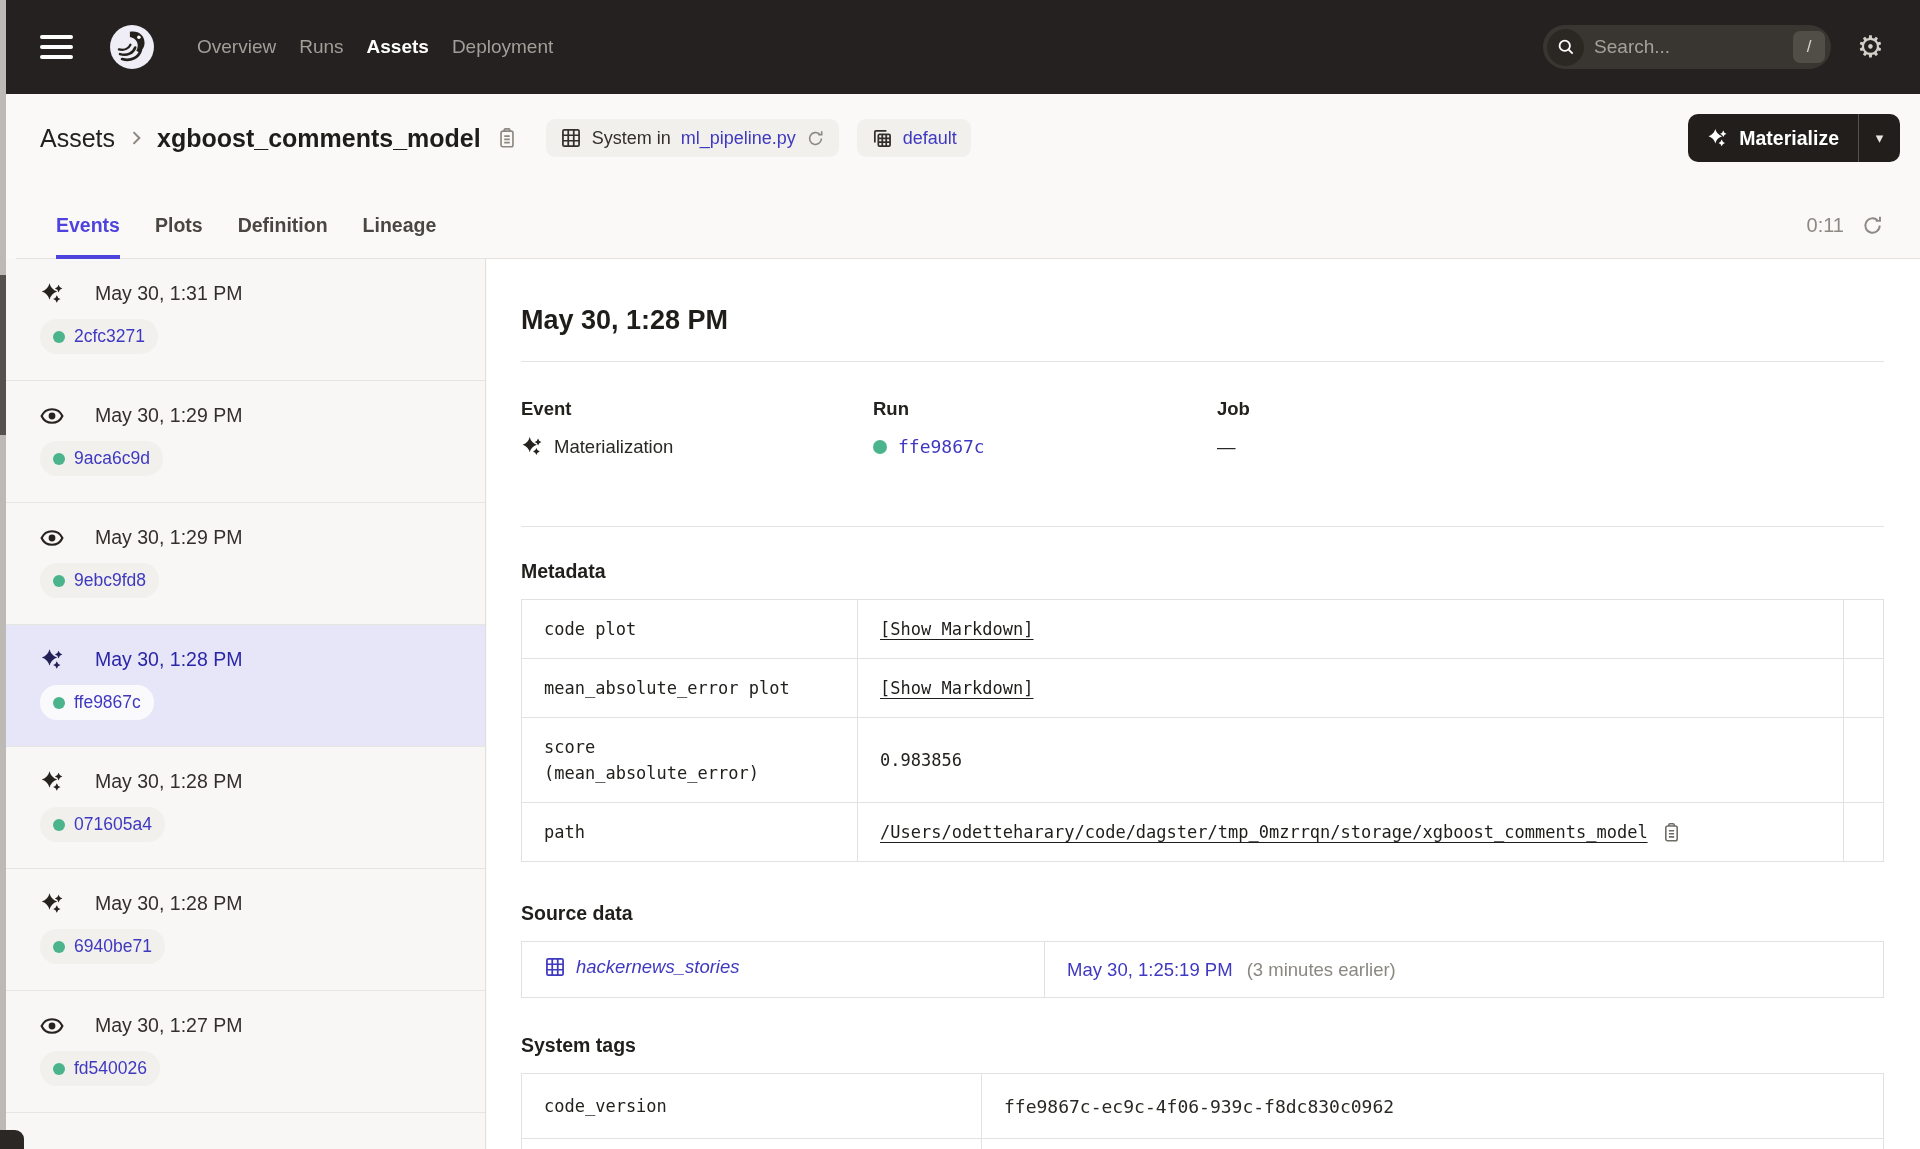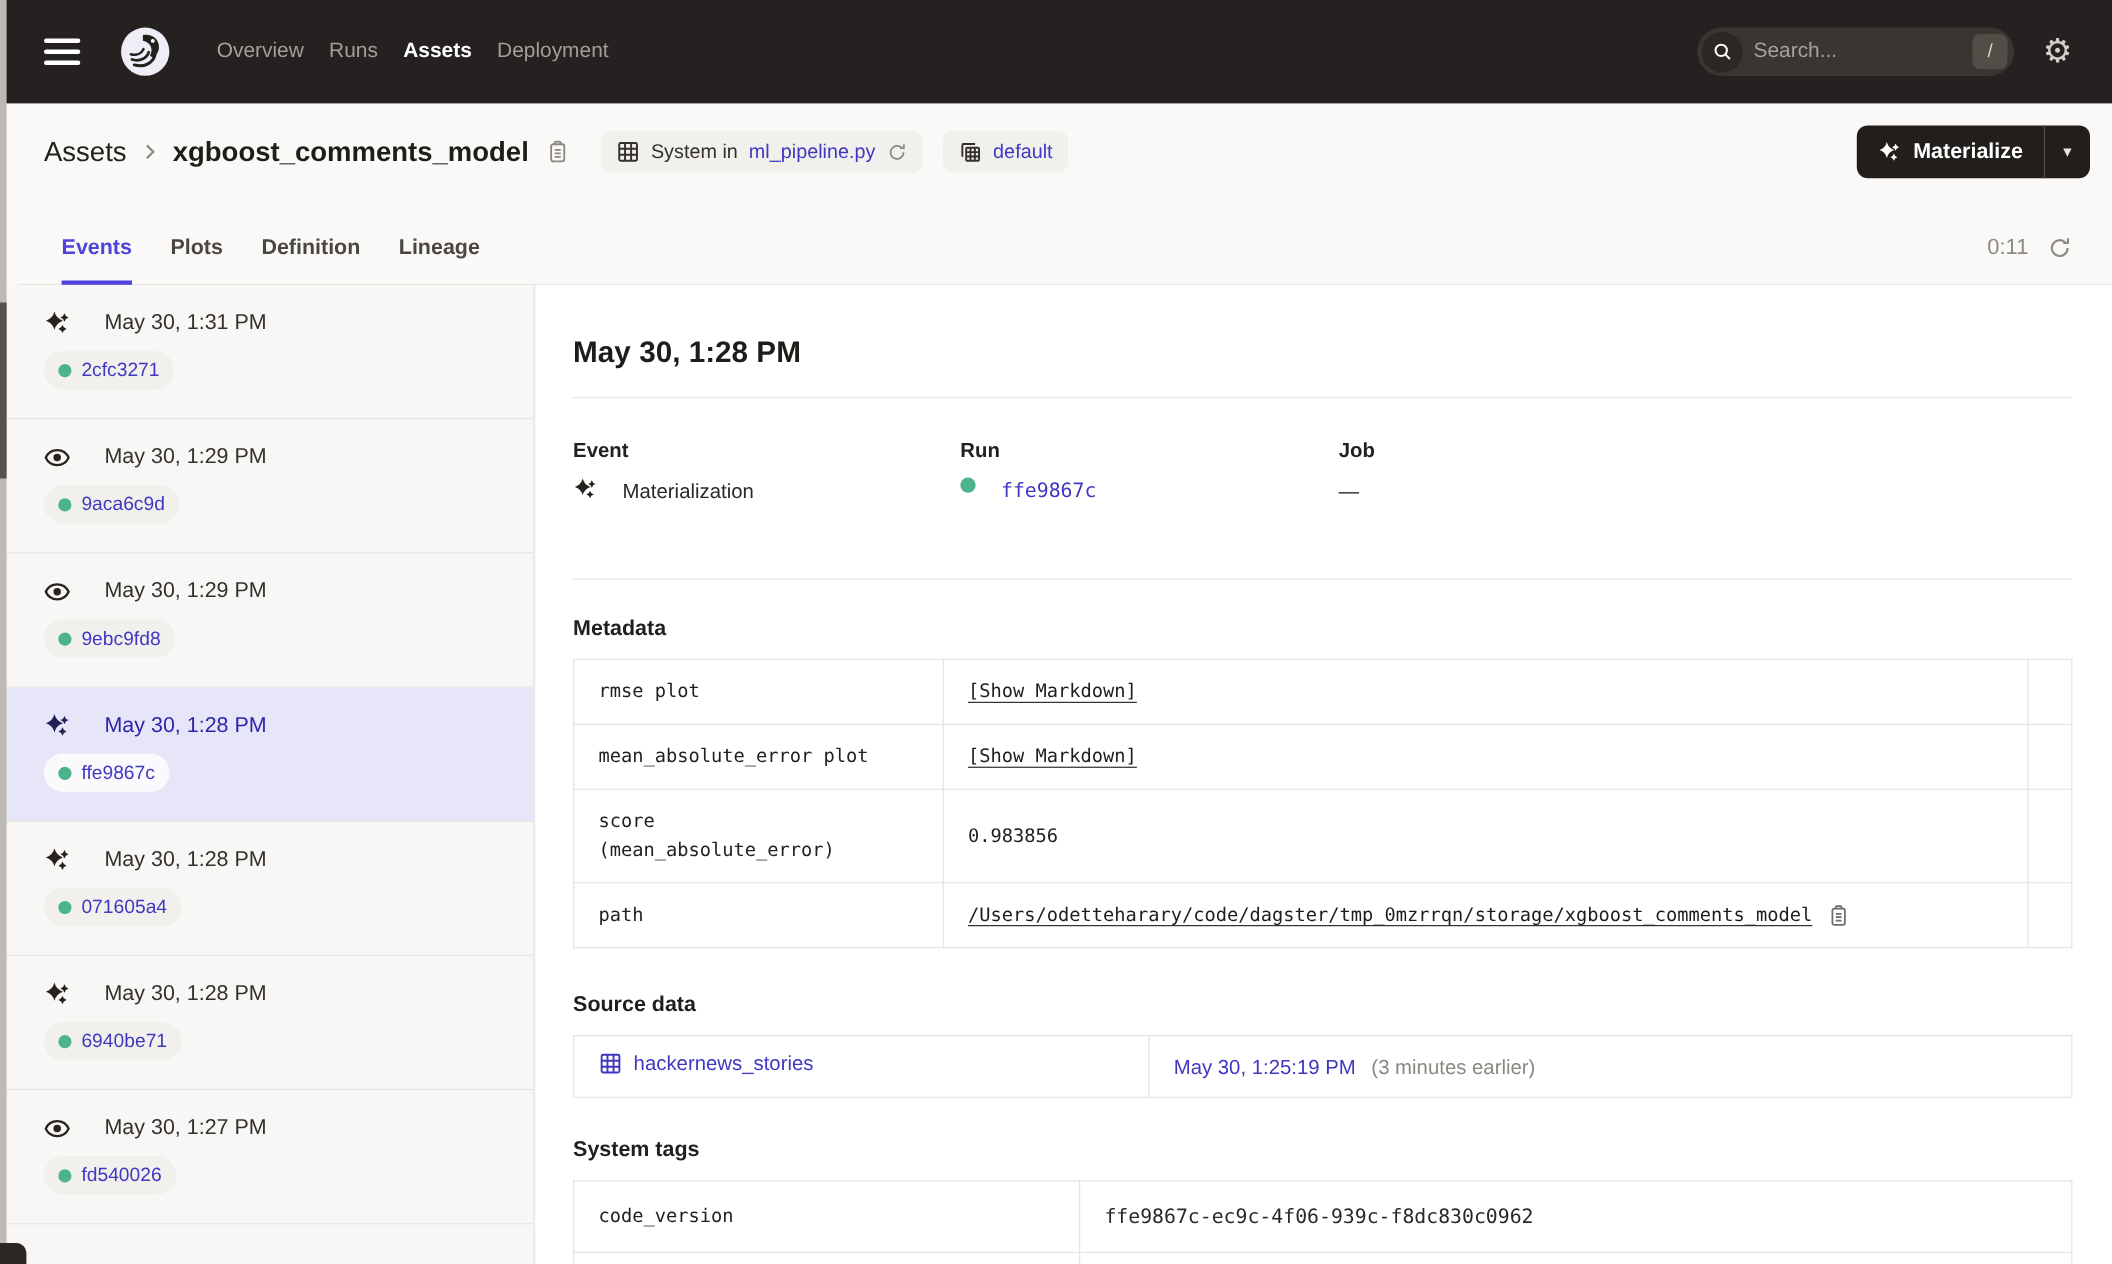--- a/index.html
+++ b/index.html
@@ -78,21 +78,21 @@
 
   
   .detail { position:absolute; top:259px; left:487px; right:0; bottom:0; background:#fff;
     padding:0 36px 0 34px; overflow:hidden; }
   .detail-title { margin-top:46px; font-size:27px; font-weight:700; color:#1F1D1A; }
   .hr { height:1px; background:#E5E3E0; }
   .hr.a { margin-top:25px; }
   .hr.b { margin-top:66px; }
   .meta-grid { display:grid; grid-template-columns:352px 344px 1fr; margin-top:36px; }
   .col-label { font-size:18.5px; font-weight:600; color:#23211E; }
-  .col-value { margin-top:14px; display:flex; align-items:flex-start; gap:23px;
+  .col-value { margin-top:14px; display:flex; align-items:center; gap:11px;
     font-size:18.5px; color:#2A2825; line-height:26px; }
   .col-value .event-icon { width:22px; height:22px; }
   .run-link { font-family:"DejaVu Sans Mono",monospace; font-size:18px; color:#3F38C0;
     text-decoration:none; cursor:pointer; }
   .run-dot.lg { width:14px; height:14px; }
 
   .section-h { font-size:19.5px; font-weight:700; color:#211F1C; }
   .section-h.m1 { margin-top:33px; }
   .section-h.m2 { margin-top:40px; }
   .section-h.m3 { margin-top:36px; }
@@ -103,21 +103,21 @@
     font-size:17px; color:#23211E; white-space:pre-line; line-height:26px; }
   .kv-val { padding:16px 22px; font-family:"DejaVu Sans Mono",monospace; font-size:17px;
     color:#23211E; line-height:25px; }
   .kv-thin { width:40px; }
   .ulink { color:#1F1D1A; text-decoration:underline; text-underline-offset:4px; cursor:pointer; }
   .path-flex { display:flex; align-items:center; gap:13px; }
   .path-copy { color:#6F6B65; cursor:pointer; flex:none; }
 
   table.src td { font-family:"Liberation Sans",sans-serif; font-size:18.5px; padding:14px 22px; }
   .src-c1 { width:523px; }
-  .asset-link { display:inline-flex; align-items:center; gap:10px; color:#3F38C0; cursor:pointer; }
+  .asset-link { display:inline-flex; align-items:center; gap:10px; color:#3F38C0; cursor:pointer;font-style:italic; }
   .src-time { color:#3F38C0; cursor:pointer; }
   .src-note { color:#8B8781; margin-left:9px; }
 
   table.sys .kv-key { width:460px; padding:19px 22px; }
   table.sys .kv-val { padding:19px 22px; font-size:18px; color:#2A2825; }
   tr.partial td { height:30px; border-bottom:none; }
 
   
   .window-edge { position:absolute; left:0; top:0; width:6px; bottom:0; background:#BDBAB6; z-index:6; }
   .window-edge .dark-seg { position:absolute; left:0; width:6px; top:275px; height:160px; background:#55514C; }
@@ -371,21 +371,21 @@
         </div>
     </div>
   </div>
 
   <div class="hr b"></div>
 
   <div class="section-h m1">Metadata</div>
   <table class="kv">
     <tbody>
         <tr>
-      <td class="kv-key">rmse plot</td>
+      <td class="kv-key">code plot</td>
       <td class="kv-val"><span class="ulink">[Show Markdown]</span></td>
       <td class="kv-thin"></td>
     </tr>
     <tr>
       <td class="kv-key">mean_absolute_error plot</td>
       <td class="kv-val"><span class="ulink">[Show Markdown]</span></td>
       <td class="kv-thin"></td>
     </tr>
     <tr>
       <td class="kv-key">score

